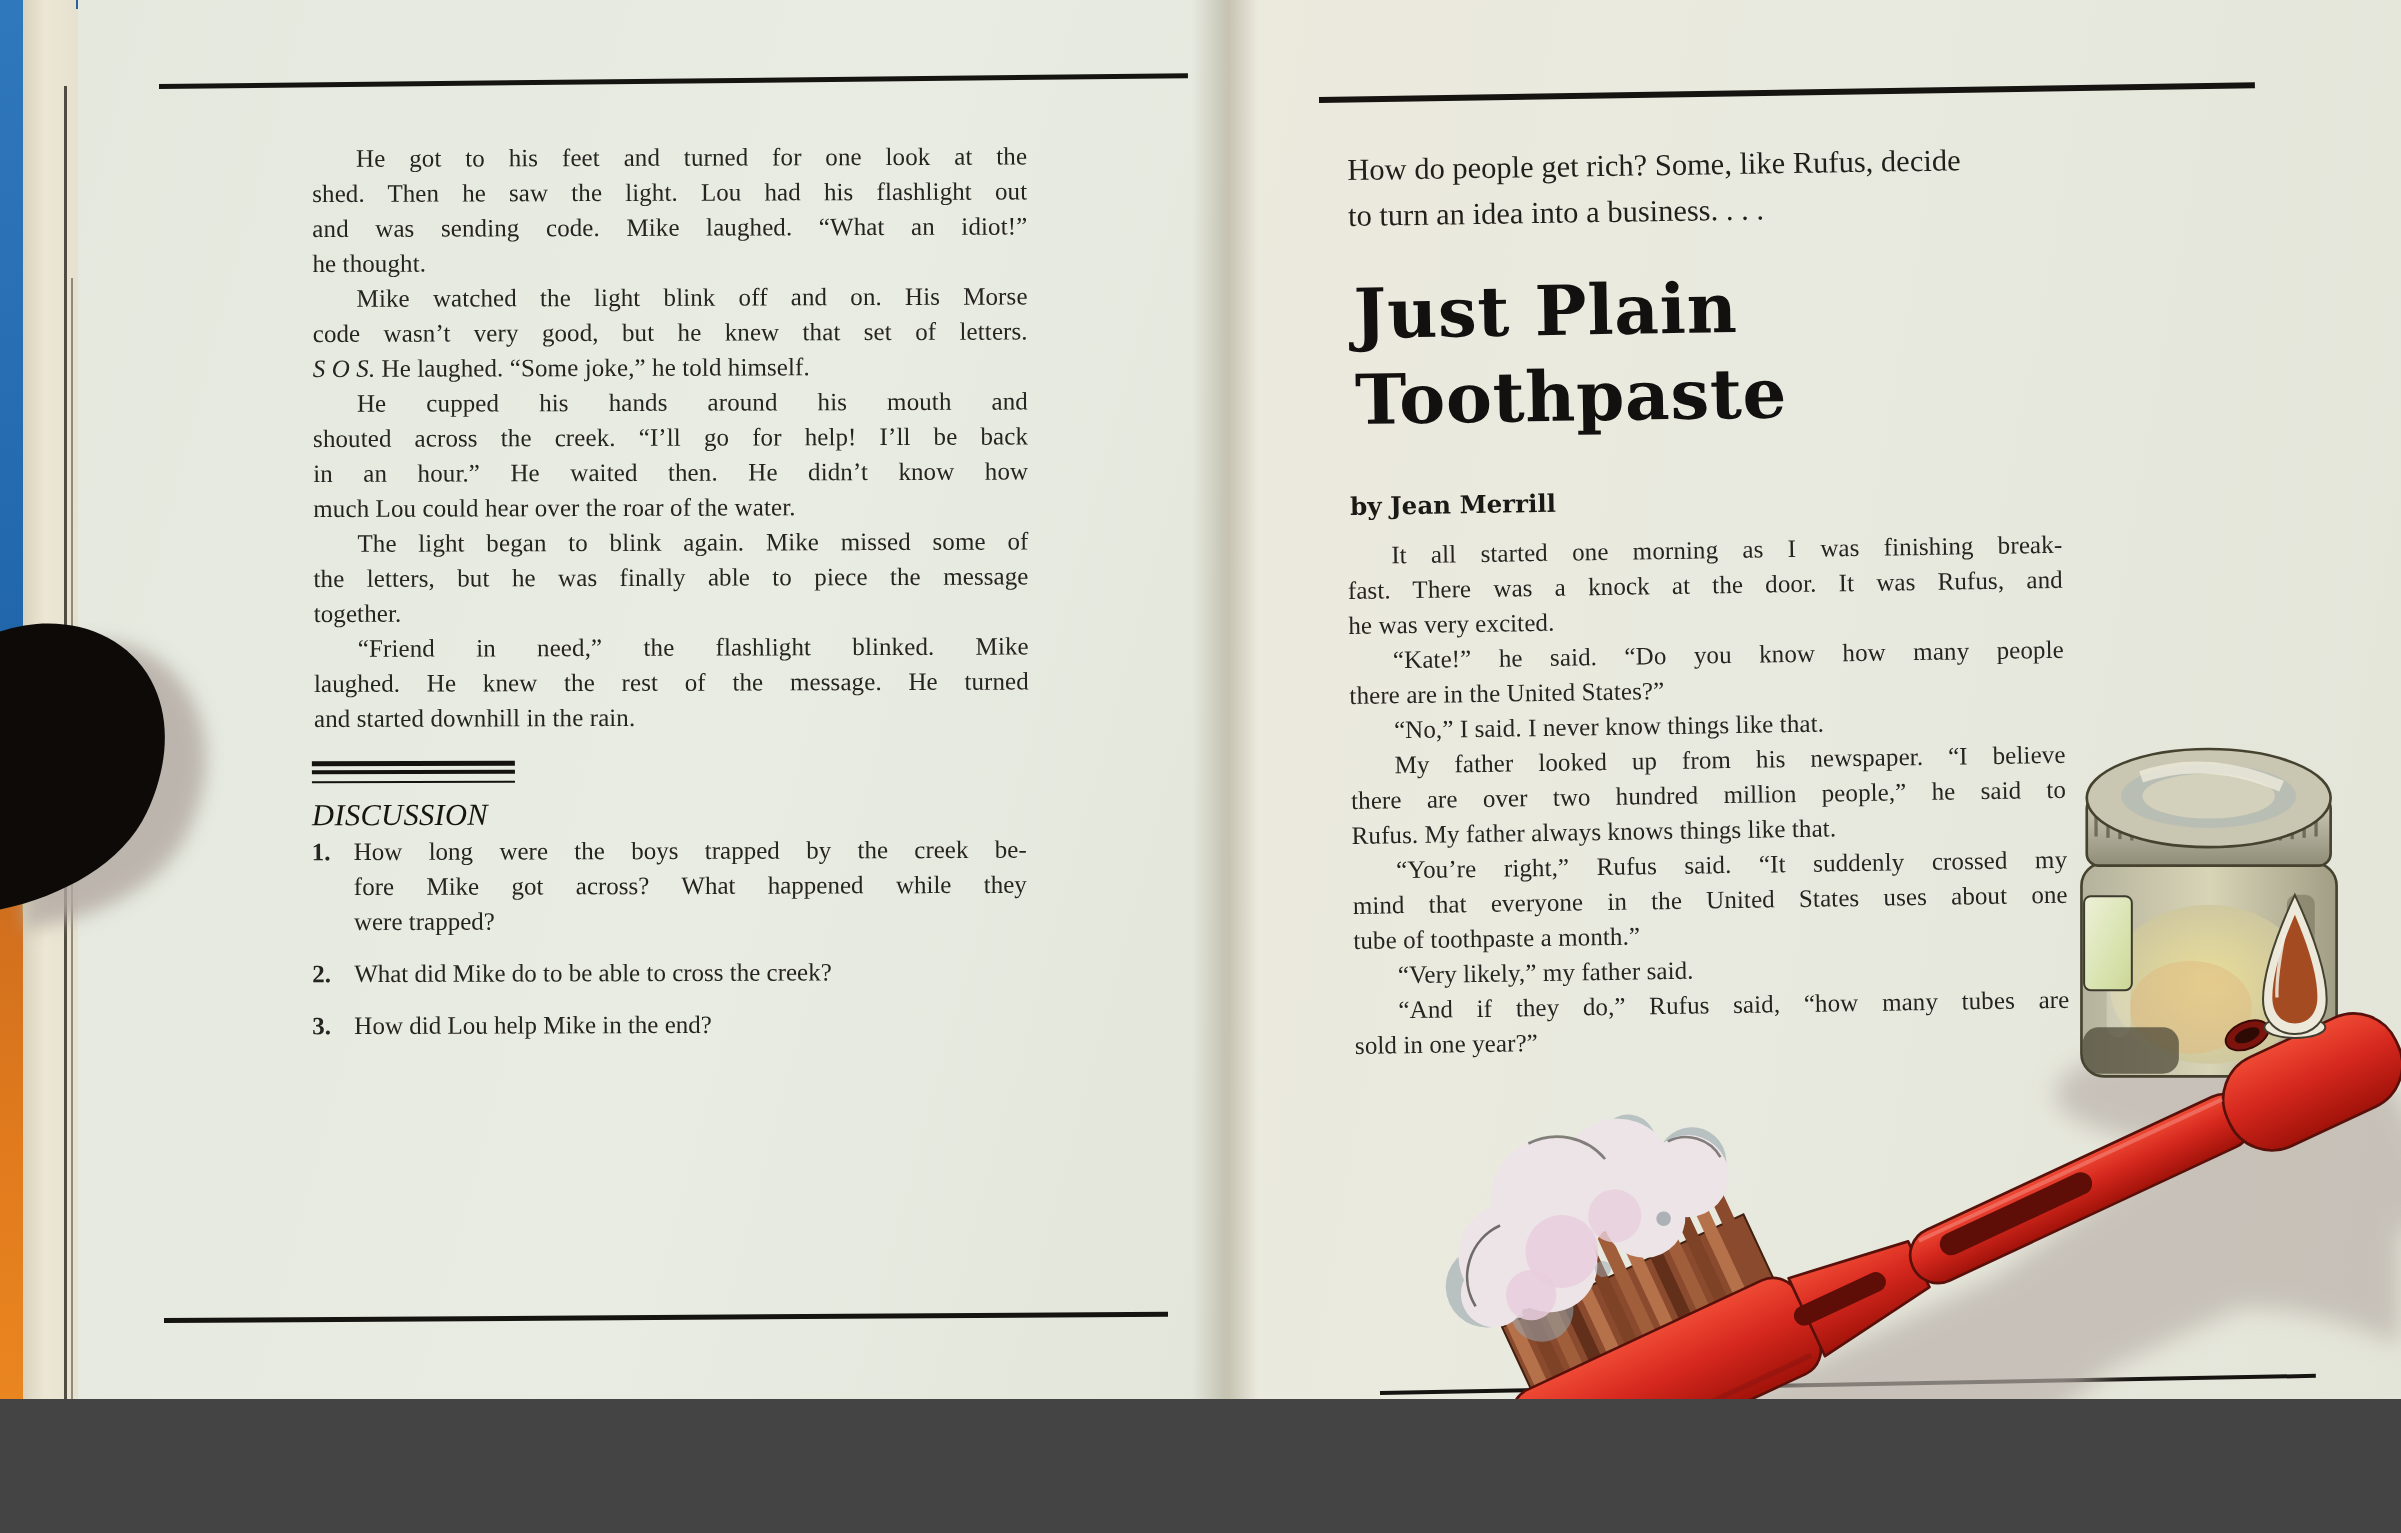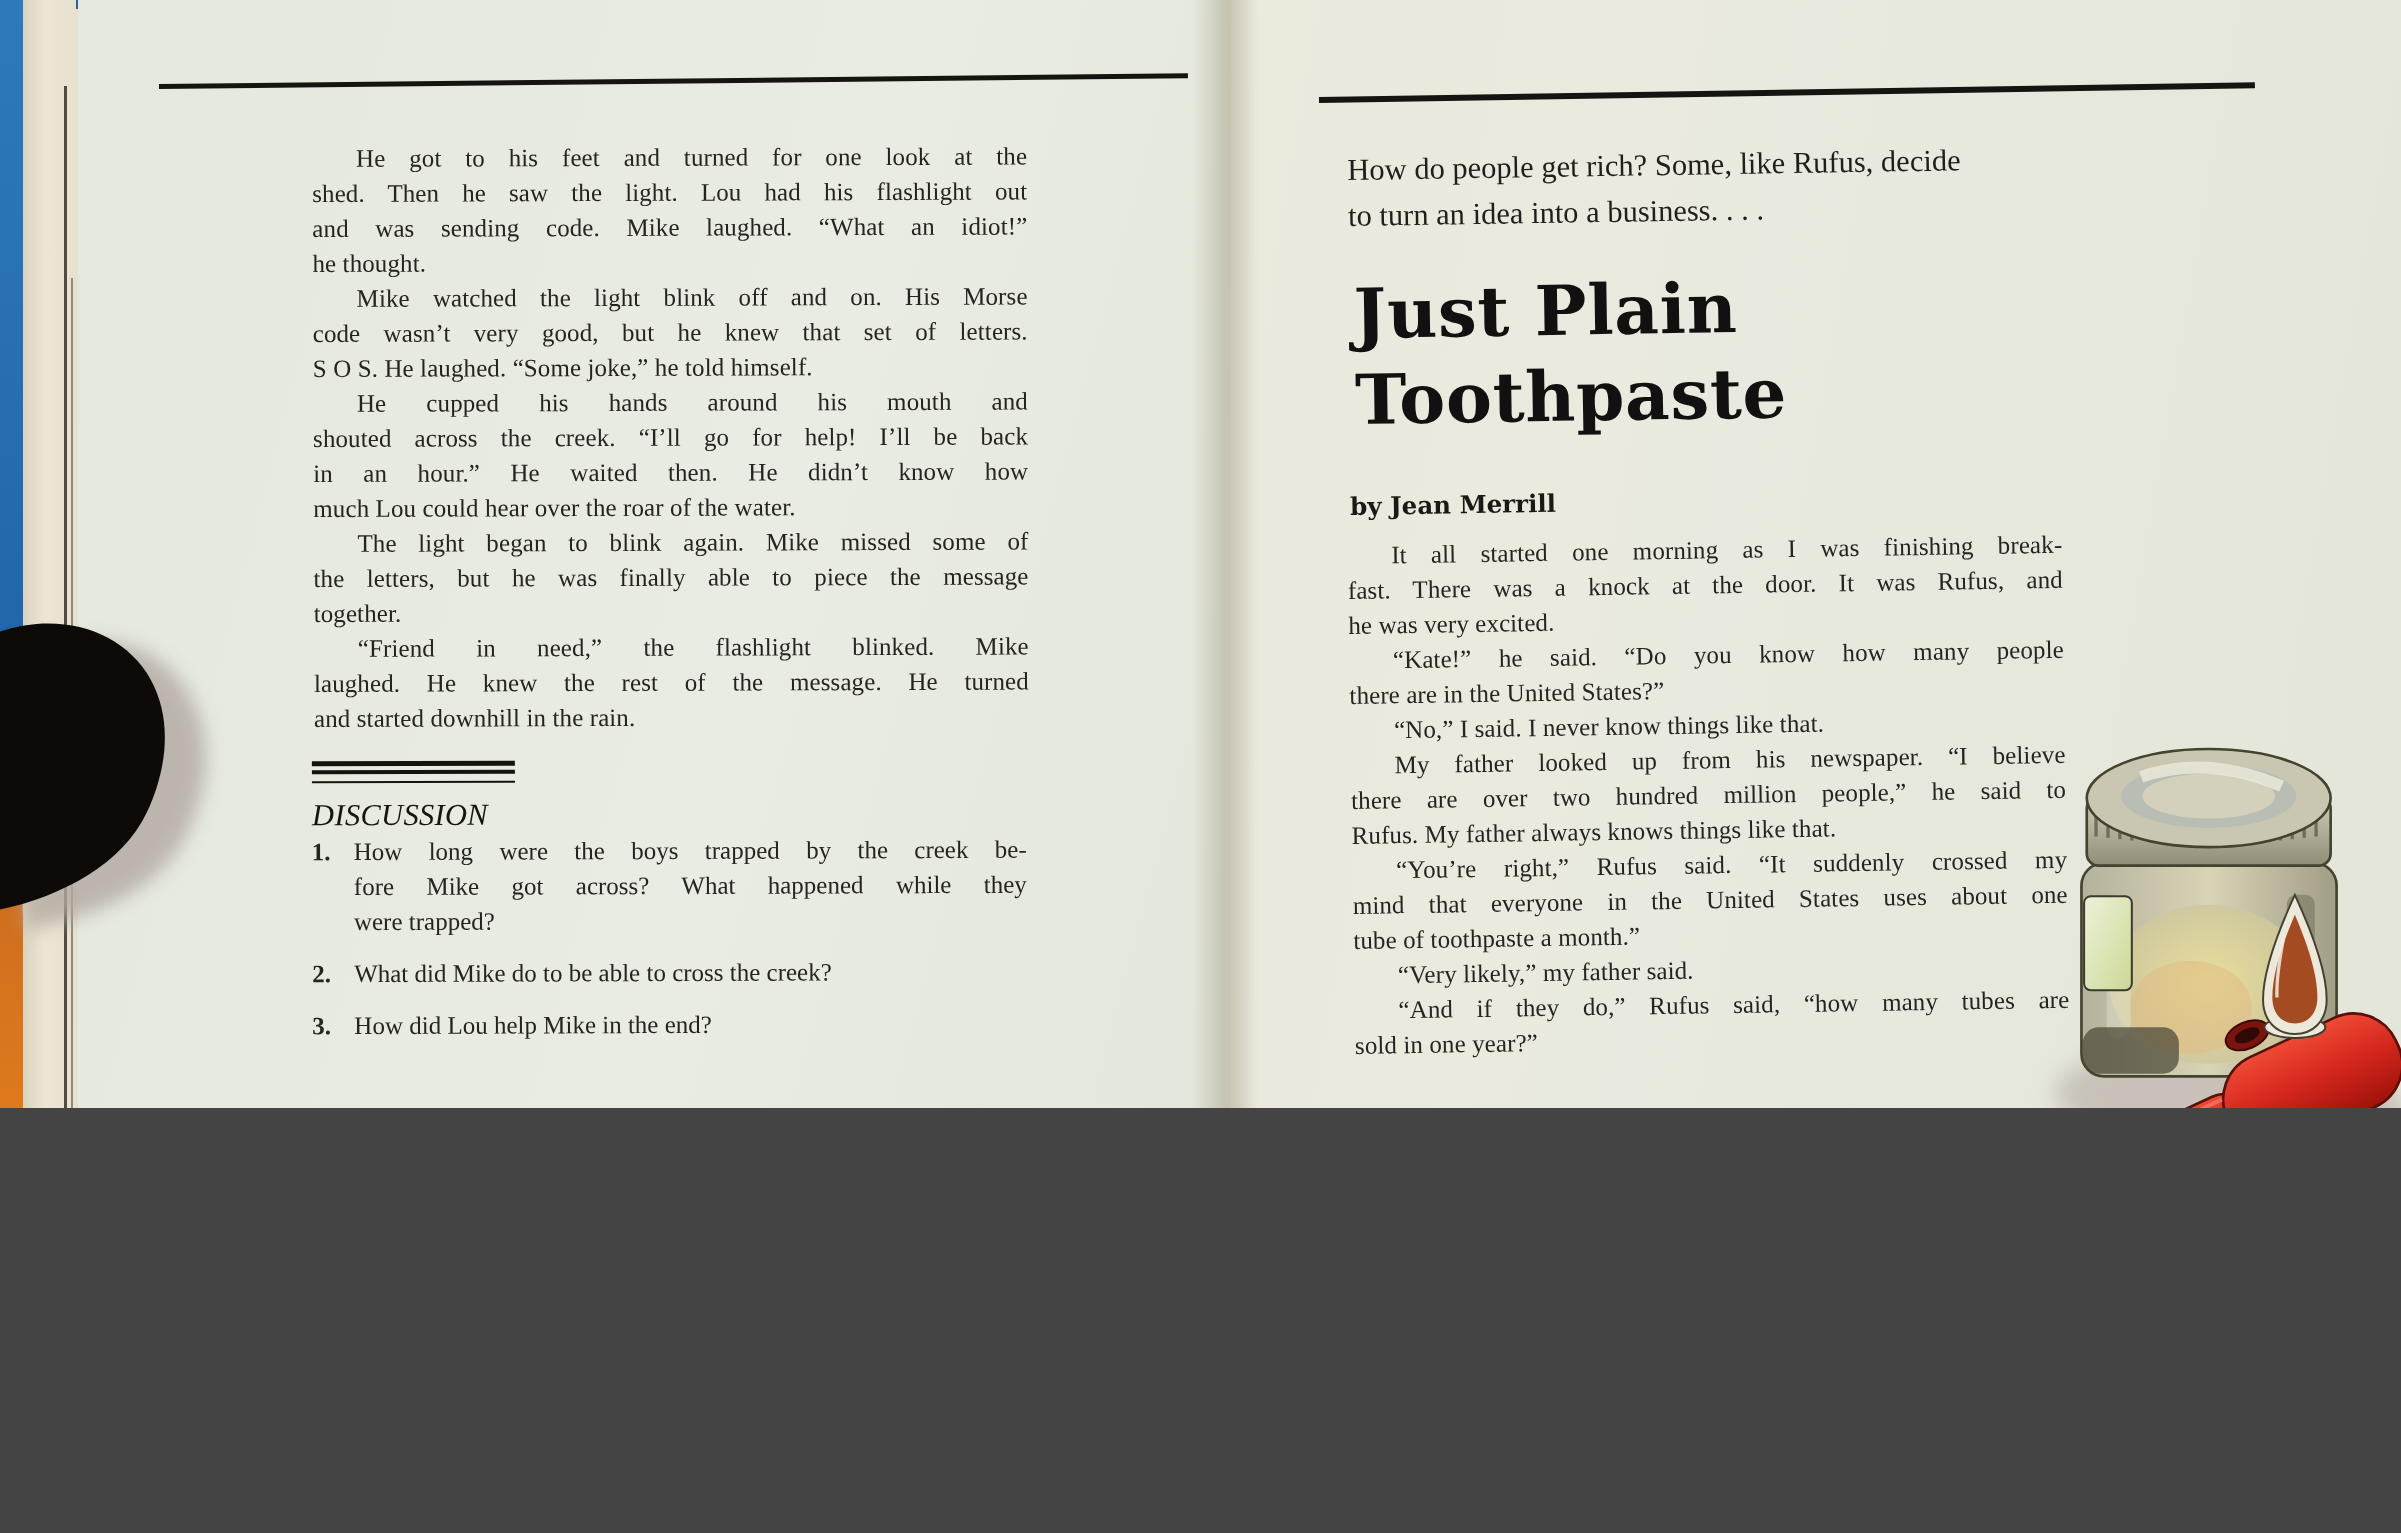--- a/index.html
+++ b/index.html
@@ -1,16 +1,16 @@
 <!DOCTYPE html>
 <html style="font-size:10.6px"><head>
 <meta charset="utf-8">
 <style>
   html,body{margin:0;padding:0;background:#444;}
-  .stage{position:relative;width:2401px;height:1108px;overflow:hidden;
+  .stage{position:relative;width:2401px;height:1399px;overflow:hidden;
          background:#86efac;font-family:"Liberation Serif",serif;color:#262420;}
   .abs{position:absolute;}
 
   
   .edge-blue{left:0;top:0;width:24px;height:829px;
     background:linear-gradient(180deg,#3078bc,#2268ac 70%,#1d5fa0);}
   .edge-orange{left:0;top:812px;width:48px;height:721px;
     background:linear-gradient(180deg,#c96a1e,#e07a1d 45%,#ef8c22);
     clip-path:polygon(0 0,42% 0,58% 40%,100% 100%,0 100%);}
   .corner-navy{left:-14.6px;top:-20px;width:93px;height:49px;background:#14325e;
@@ -35,21 +35,21 @@
   .rule-r-top{left:1319px;top:97px;width:936px;height:6px;transform:rotate(-0.9deg);}
   .rule-r-bot{left:1380px;top:1391px;width:936px;height:4px;transform:rotate(-1.05deg);}
 
   
   .body-text{font-size:25px;line-height:35px;letter-spacing:0.1px;}
   .tline{text-align:left;}
   .tline.jl{text-align:justify;text-align-last:justify;}
   .para .tline:first-child{text-indent:44px;}
   .left-body{left:312px;top:141px;width:715px;transform:rotate(-0.2deg);transform-origin:left top;}
   .sos-line{line-height:35px;}
-  .sos-line .it{}
+  .sos-line .it{font-style:italic;}
 
   .disc{left:312px;top:761px;width:203px;transform:rotate(-0.2deg);}
   .disc .bar1{height:5.3px;background:#15130f;margin-bottom:4px;}
   .disc .bar2{height:4px;background:#15130f;margin-bottom:6.6px;}
   .disc .bar3{height:2px;background:#15130f;}
   .disc-word{margin-top:15px;font-size:30.5px;font-weight:normal;font-style:italic;
     letter-spacing:0.3px;color:#17150f;}
 
   .questions{left:312px;top:833px;width:715px;transform:rotate(-0.2deg);font-size:25px;line-height:35px;}
   .q{display:flex;}

